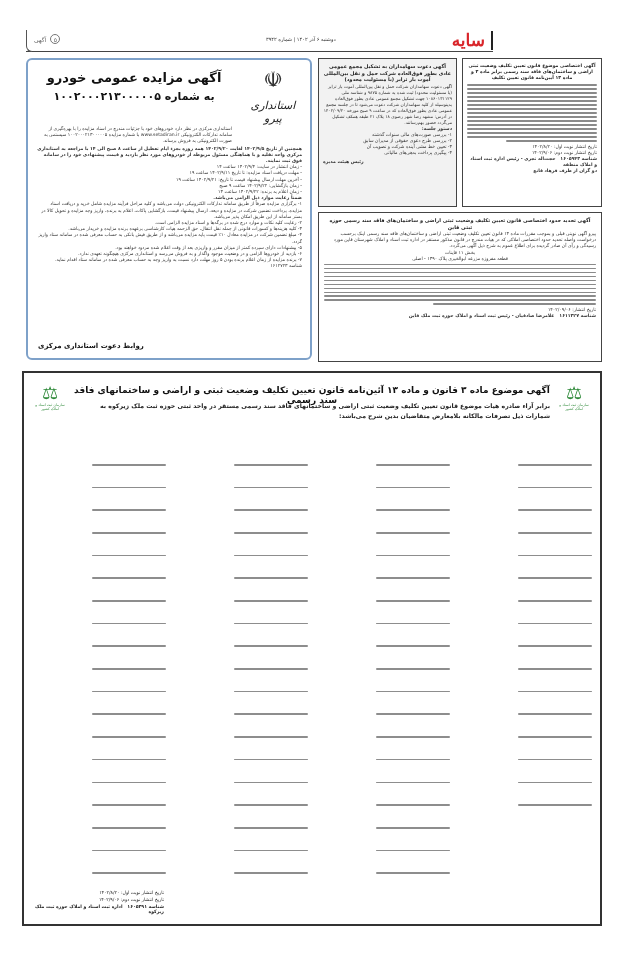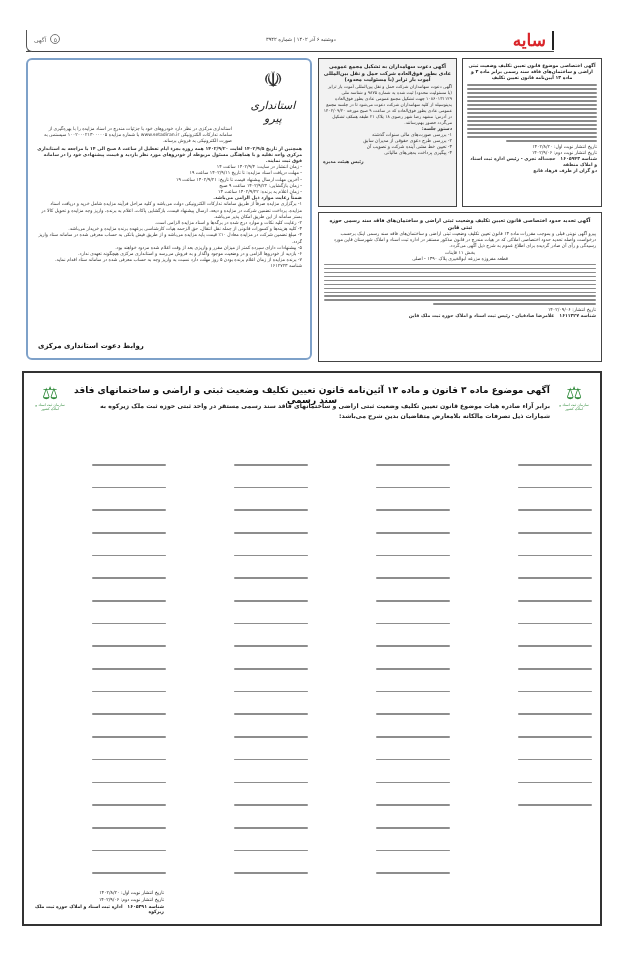--- a/index.html
+++ b/index.html
@@ -1,21 +1,21 @@
 <!DOCTYPE html>
 <html><head>
 <meta charset="utf-8">
 <style>
   * { box-sizing: border-box; margin: 0; padding: 0; }
   html, body { width: 620px; height: 958px; background: #ffffff; overflow: hidden; }
   body { font-family: "DejaVu Sans", sans-serif; color: #222; position: relative; }
   .rtl { direction: rtl; text-align: right; }
 
   
-  .header { position: absolute; top: 30px; left: 26px; width: 528px; height: 22px; border-bottom: 1.5px solid #444; }
+  .header { position: absolute; top: 30px; left: 26px; width: 467px; height: 22px; border-bottom: 1.5px solid #444; }
   .header .logo { position: absolute; right: 4px; top: 0; font-family: "DejaVu Serif", serif; font-size: 17px; color: #d9252a; font-weight: bold; line-height: 20px; }
   .header .logo-bar { position: absolute; right: 0; top: 1px; width: 2px; height: 19px; background: #222; }
   .header .issue { position: absolute; left: 240px; top: 6px; font-size: 5px; color: #333; }
   .header .section { position: absolute; left: 8px; top: 4px; font-size: 6px; color: #666; display: flex; gap: 4px; align-items: center; }
   .header .pagenum { width: 10px; height: 10px; border: 1px solid #777; border-radius: 50%; font-size: 6px; display: flex; align-items: center; justify-content: center; }
   .header .lbracket { position: absolute; left: 0; top: 0; width: 6px; height: 22px; border-left: 1px solid #555; border-bottom: 1px solid #555; border-radius: 0 0 0 6px; }
 
   
   .lines { display: flex; flex-direction: column; gap: 2.2px; }
   .ln { height: 1.8px; background: #8a8a8a; border-radius: 1px; }
@@ -74,20 +74,22 @@
   <div class="logo-bar"></div>
   <div class="logo rtl" style="right:8px;">سایه</div>
 </div>
 
 <div class="auction rtl">
   <div class="emblem">
     <div class="sym">☫</div>
     <div class="small">&nbsp;</div>
     <div class="sig">استانداری پیرو</div>
   </div>
+  <div class="title1">آگهی مزایده عمومی خودرو</div>
+  <div class="title2">به شماره ۱۰۰۲۰۰۰۲۱۳۰۰۰۰۰۵</div>
   <div class="body">
     <div class="txt" style="padding-right:70px;">استانداری مرکزی در نظر دارد خودروهای خود با جزئیات مندرج در اسناد مزایده را با بهره‌گیری از سامانه تدارکات الکترونیکی www.setadiran.ir با شماره مزایده ۱۰۰۲۰۰۰۲۱۳۰۰۰۰۰۵ سیستمی به صورت الکترونیکی به فروش برساند.</div>
     <div class="txt" style="font-weight:bold;margin-top:1px;">همچنین از تاریخ ۱۴۰۲/۹/۵ لغایت ۱۴۰۲/۹/۲۰ همه روزه بجزء ایام تعطیل از ساعت ۸ صبح الی ۱۴ با مراجعه به استانداری مرکزی واحد نقلیه و با هماهنگی مسئول مربوطه از خودروهای مورد نظر بازدید و قیمت پیشنهادی خود را در سامانه فوق ثبت نمایند.</div>
     <div class="txt">- زمان انتشار در سایت: ۱۴۰۲/۹/۴ ساعت ۱۴</div>
     <div class="txt">- مهلت دریافت اسناد مزایده: تا تاریخ ۱۴۰۲/۹/۱۱ ساعت ۱۹</div>
     <div class="txt">- آخرین مهلت ارسال پیشنهاد قیمت تا تاریخ: ۱۴۰۲/۹/۲۱ ساعت ۱۹</div>
     <div class="txt">- زمان بازگشایی: ۱۴۰۲/۹/۲۲ ساعت ۹ صبح</div>
     <div class="txt">- زمان اعلام به برنده: ۱۴۰۲/۹/۲۲ ساعت ۱۳</div>
     <div class="txt" style="font-weight:bold;">ضمناً رعایت موارد ذیل الزامی می‌باشد.</div>
     <div class="txt">۱- برگزاری مزایده صرفاً از طریق سامانه تدارکات الکترونیکی دولت می‌باشد و کلیه مراحل فرآیند مزایده شامل خرید و دریافت اسناد مزایده، پرداخت تضمین شرکت در مزایده و دیعه، ارسال پیشنهاد قیمت، بازگشایی پاکات، اعلام به برنده، واریز وجه مزایده و تحویل کالا در بستر سامانه از این طریق امکان پذیر می‌باشد.</div>

